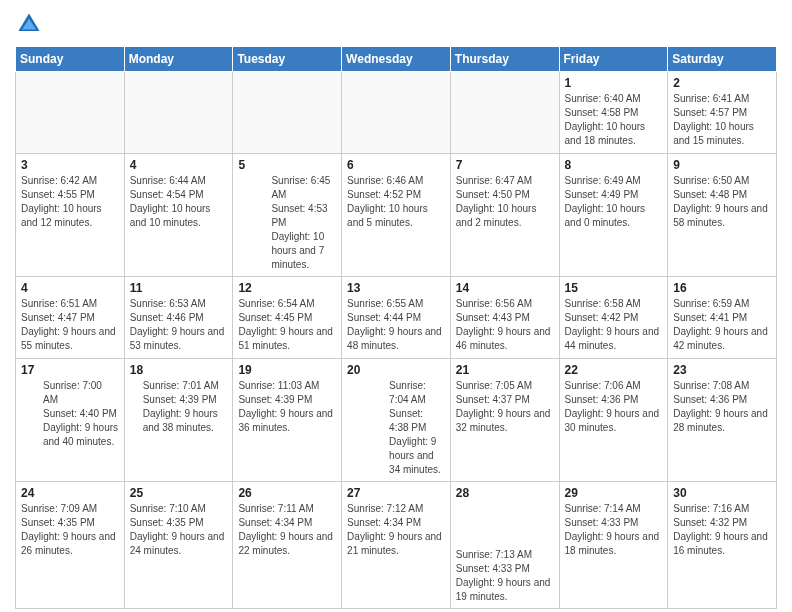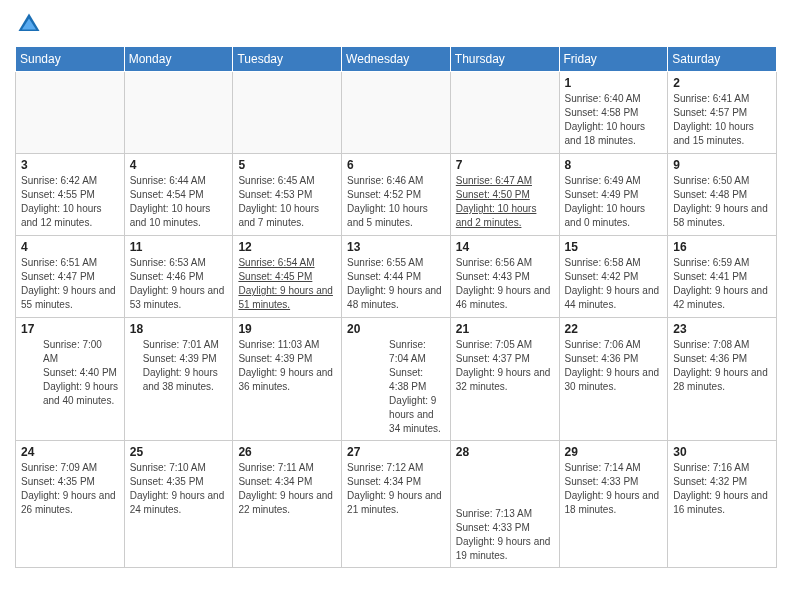--- a/index.html
+++ b/index.html
@@ -52,21 +52,21 @@
     }
     .calendar {
       width: 100%;
       border-collapse: collapse;
       table-layout: fixed;
     }
     .calendar th {
       background: #3a7cc1;
       color: #fff;
       font-size: 12px;
-      font-weight: normal;
+      font-weight: bold;
       padding: 5px 4px;
       text-align: left;
       border: 1px solid #fff;
     }
     .calendar td {
       border: 1px solid #ccc;
       vertical-align: top;
       padding: 4px 5px;
       font-size: 9.5px;
       color: #333;
@@ -150,33 +150,33 @@
 Daylight: 10 hours and 12 minutes.</div>
           </td>
           <td>
             <span class="day-num">4</span>
             <div class="day-info" style="white-space: pre-line;">Sunrise: 6:44 AM
 Sunset: 4:54 PM
 Daylight: 10 hours and 10 minutes.</div>
           </td>
           <td>
             <span class="day-num">5</span>
-            <div class="day-info" style="white-space: pre-line;">Sunrise: 6:45 AM
+            <div class="day-info" style="white-space: pre-line; margin-left: 33px;">Sunrise: 6:45 AM
 Sunset: 4:53 PM
 Daylight: 10 hours and 7 minutes.</div>
           </td>
           <td>
             <span class="day-num">6</span>
             <div class="day-info" style="white-space: pre-line;">Sunrise: 6:46 AM
 Sunset: 4:52 PM
 Daylight: 10 hours and 5 minutes.</div>
           </td>
           <td>
             <span class="day-num">7</span>
-            <div class="day-info" style="white-space: pre-line; text-decoration: underline;">Sunrise: 6:47 AM
+            <div class="day-info" style="white-space: pre-line;">Sunrise: 6:47 AM
 Sunset: 4:50 PM
 Daylight: 10 hours and 2 minutes.</div>
           </td>
           <td>
             <span class="day-num">8</span>
             <div class="day-info" style="white-space: pre-line;">Sunrise: 6:49 AM
 Sunset: 4:49 PM
 Daylight: 10 hours and 0 minutes.</div>
           </td>
           <td>
@@ -194,21 +194,21 @@
 Daylight: 9 hours and 55 minutes.</div>
           </td>
           <td>
             <span class="day-num">11</span>
             <div class="day-info" style="white-space: pre-line;">Sunrise: 6:53 AM
 Sunset: 4:46 PM
 Daylight: 9 hours and 53 minutes.</div>
           </td>
           <td>
             <span class="day-num">12</span>
-            <div class="day-info" style="white-space: pre-line; text-decoration: underline;">Sunrise: 6:54 AM
+            <div class="day-info" style="white-space: pre-line;">Sunrise: 6:54 AM
 Sunset: 4:45 PM
 Daylight: 9 hours and 51 minutes.</div>
           </td>
           <td>
             <span class="day-num">13</span>
             <div class="day-info" style="white-space: pre-line;">Sunrise: 6:55 AM
 Sunset: 4:44 PM
 Daylight: 9 hours and 48 minutes.</div>
           </td>
           <td>

